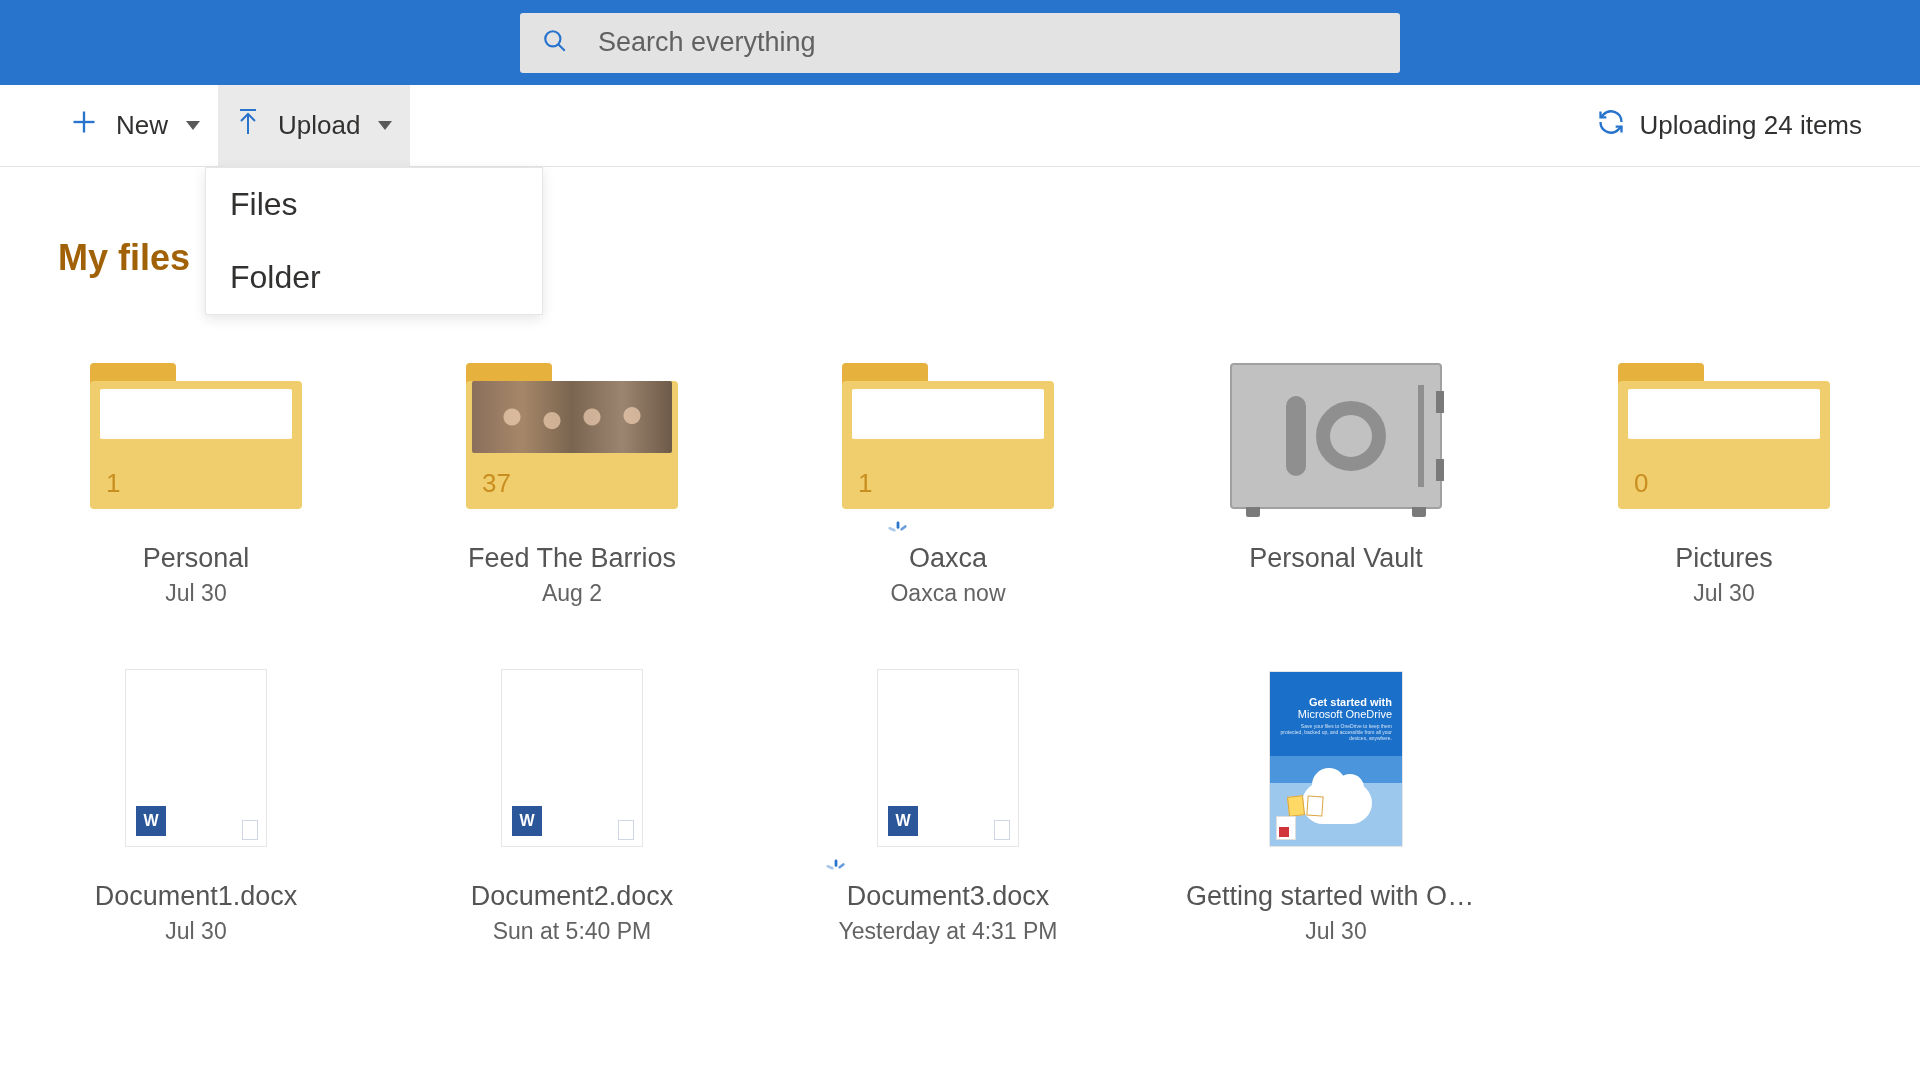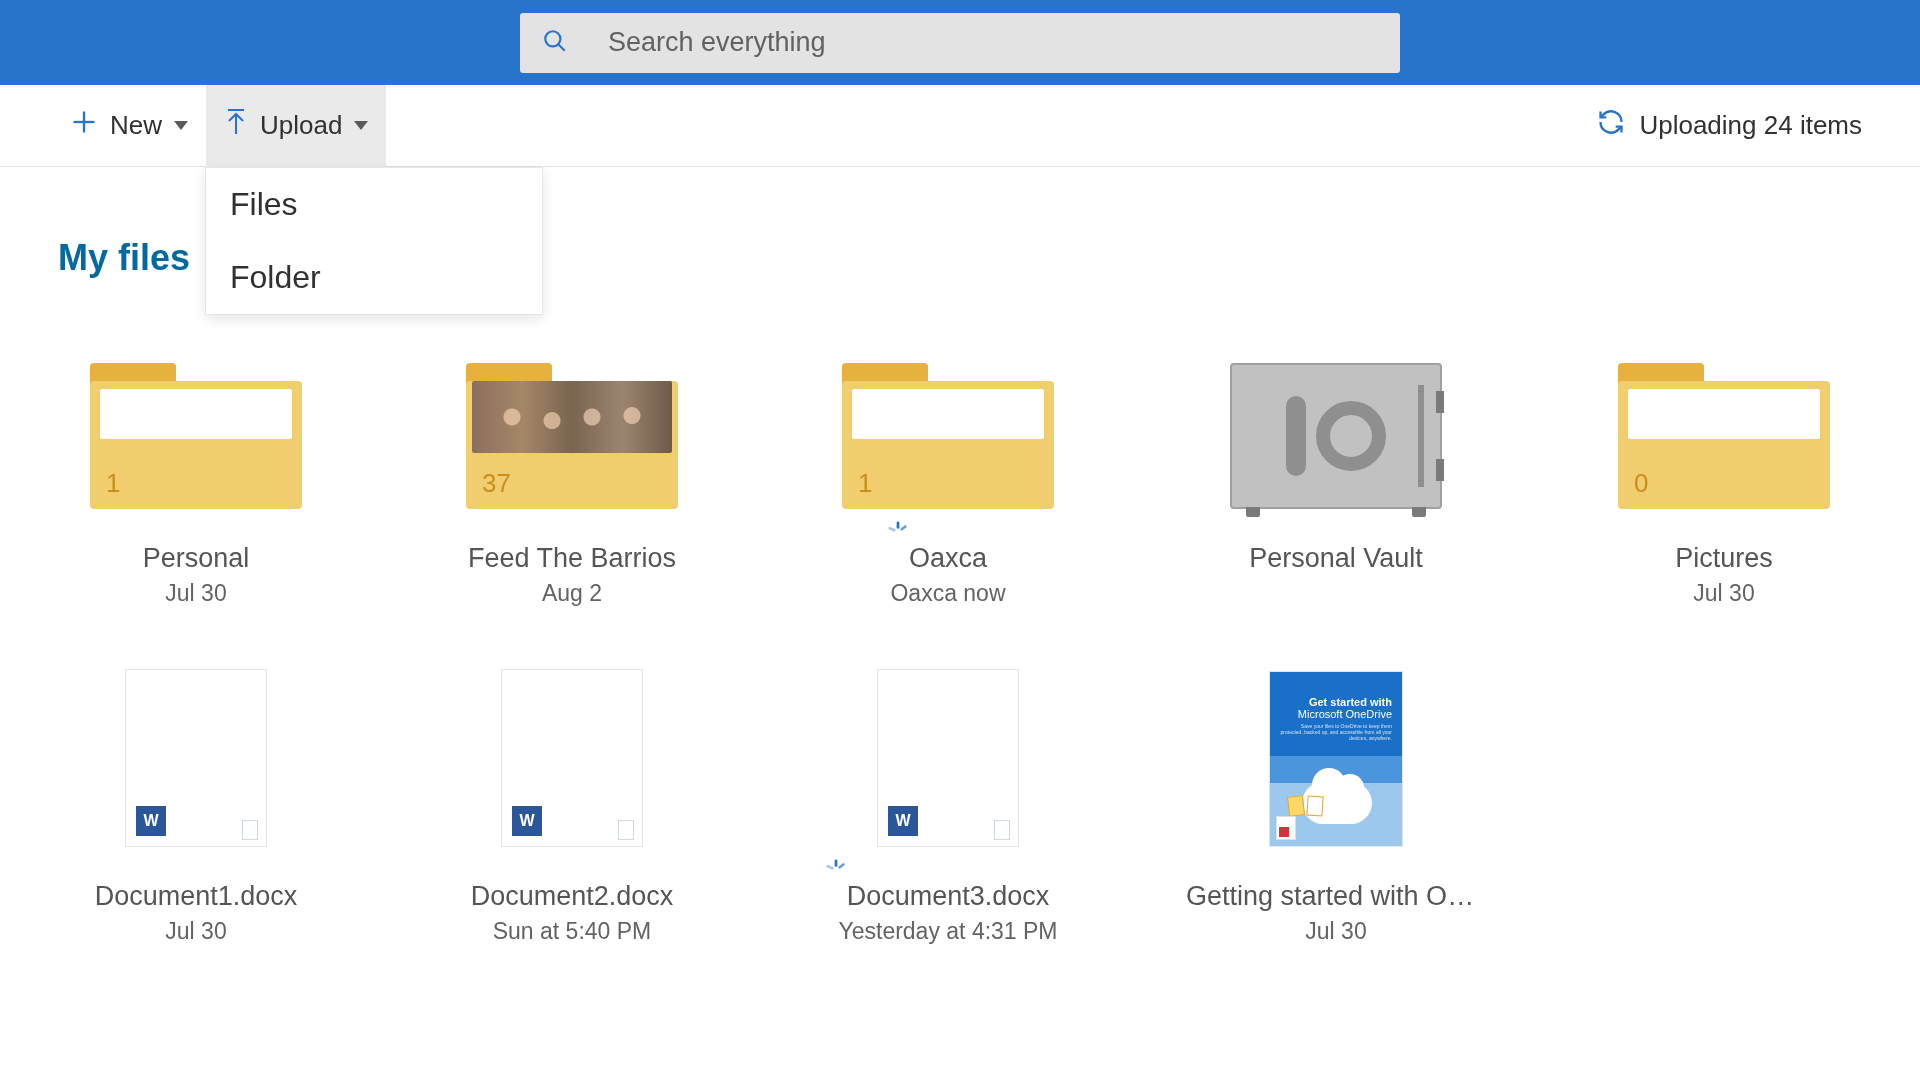--- a/index.html
+++ b/index.html
@@ -13,21 +13,21 @@
   justify-content: center;
 }
 .search-box {
   width: 880px;
   height: 60px;
   background: #e3e3e3;
   border-radius: 3px;
   display: flex;
   align-items: center;
   padding: 0 22px;
-  gap: 40px;
+  gap: 30px;
 }
 .search-box input {
   border: none;
   background: transparent;
   font-size: 27px;
   color: #616161;
   outline: none;
   width: 100%;
 }
 .search-box input::placeholder { color: #616161; }
@@ -36,21 +36,21 @@
   height: 82px;
   border-bottom: 1px solid #e4e4e4;
   display: flex;
   align-items: center;
   padding: 0 58px 0 52px;
   position: relative;
 }
 .tb-btn {
   display: flex;
   align-items: center;
-  gap: 12px;
+  gap: 18px;
   padding: 0 18px;
   height: 82px;
   font-size: 26px;
   color: #323130;
   cursor: pointer;
 }
 .tb-btn.active { background: #eaeaea; }
 .tb-status {
   margin-left: auto;
   display: flex;
@@ -71,21 +71,21 @@
   z-index: 10;
 }
 .dropdown-item {
   padding: 18px 24px;
   font-size: 32px;
   color: #323130;
   cursor: pointer;
 }
 
 .content { padding: 70px 58px 0 58px; }
-.page-title { font-size: 36px; font-weight: 600; color: #0369a1; margin-bottom: 80px; }
+.page-title { font-size: 36px; font-weight: 600; color: #a16207; margin-bottom: 80px; }
 
 .grid {
   display: grid;
   grid-template-columns: repeat(5, 1fr);
   column-gap: 100px;
   row-gap: 90px;
 }
 .tile {
   display: flex;
   flex-direction: column;

